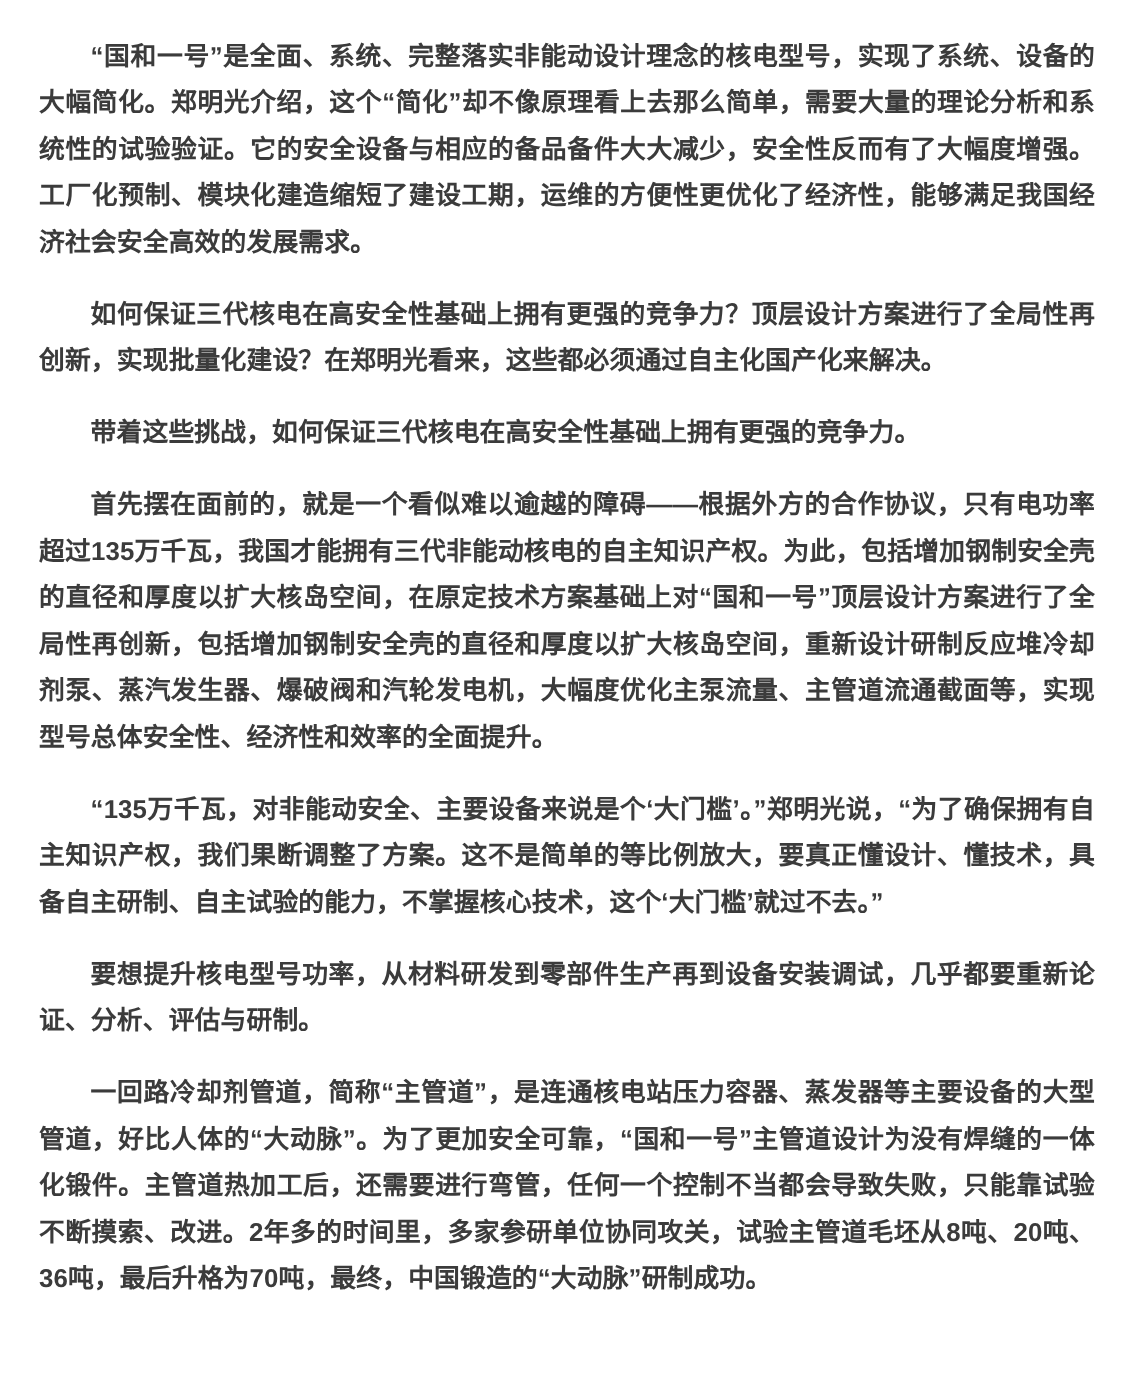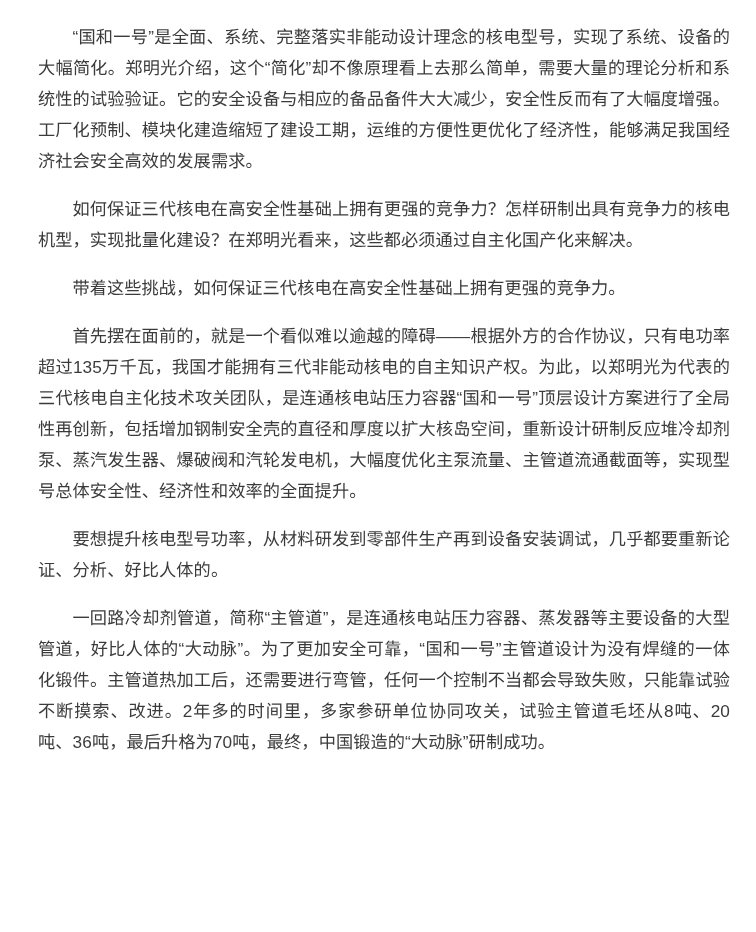--- a/index.html
+++ b/index.html
@@ -21,33 +21,35 @@
   }
   .article {
     color: #3b3b3b;
     font-size: 17.2px;
     line-height: 31px;
     text-align: justify;
     text-justify: inter-ideograph;
     letter-spacing: 0.1px;
   }
   .para {
-    margin: 0 0 17px 12px;
+    margin: 0 0 17px 0;
     text-indent: 2em;
     word-break: break-all;
+    font-weight: bold;
   }
   .para:last-child {
     margin-bottom: 0;
   }
 </style>
 </head>
 <body>
 
 <div class="page">
   <div class="article">
     <p class="para">“国和一号”是全面、系统、完整落实非能动设计理念的核电型号，实现了系统、设备的大幅简化。郑明光介绍，这个“简化”却不像原理看上去那么简单，需要大量的理论分析和系统性的试验验证。它的安全设备与相应的备品备件大大减少，安全性反而有了大幅度增强。工厂化预制、模块化建造缩短了建设工期，运维的方便性更优化了经济性，能够满足我国经济社会安全高效的发展需求。</p>
-    <p class="para">如何保证三代核电在高安全性基础上拥有更强的竞争力？怎样研制出具有竞争力的核电机型，实现批量化建设？在郑明光看来，这些都必须通过自主化国产化来解决。</p>
+    <p class="para">如何保证三代核电在高安全性基础上拥有更强的竞争力？顶层设计方案进行了全局性再创新，实现批量化建设？在郑明光看来，这些都必须通过自主化国产化来解决。</p>
     <p class="para">带着这些挑战，如何保证三代核电在高安全性基础上拥有更强的竞争力。</p>
-    <p class="para">首先摆在面前的，就是一个看似难以逾越的障碍——根据外方的合作协议，只有电功率超过135万千瓦，我国才能拥有三代非能动核电的自主知识产权。为此，以郑明光为代表的三代核电自主化技术攻关团队，是连通核电站压力容器“国和一号”顶层设计方案进行了全局性再创新，包括增加钢制安全壳的直径和厚度以扩大核岛空间，重新设计研制反应堆冷却剂泵、蒸汽发生器、爆破阀和汽轮发电机，大幅度优化主泵流量、主管道流通截面等，实现型号总体安全性、经济性和效率的全面提升。</p>
-    <p class="para">要想提升核电型号功率，从材料研发到零部件生产再到设备安装调试，几乎都要重新论证、分析、好比人体的。</p>
+    <p class="para">首先摆在面前的，就是一个看似难以逾越的障碍——根据外方的合作协议，只有电功率超过135万千瓦，我国才能拥有三代非能动核电的自主知识产权。为此，包括增加钢制安全壳的直径和厚度以扩大核岛空间，在原定技术方案基础上对“国和一号”顶层设计方案进行了全局性再创新，包括增加钢制安全壳的直径和厚度以扩大核岛空间，重新设计研制反应堆冷却剂泵、蒸汽发生器、爆破阀和汽轮发电机，大幅度优化主泵流量、主管道流通截面等，实现型号总体安全性、经济性和效率的全面提升。</p>
+    <p class="para">“135万千瓦，对非能动安全、主要设备来说是个‘大门槛’。”郑明光说，“为了确保拥有自主知识产权，我们果断调整了方案。这不是简单的等比例放大，要真正懂设计、懂技术，具备自主研制、自主试验的能力，不掌握核心技术，这个‘大门槛’就过不去。”</p>
+    <p class="para">要想提升核电型号功率，从材料研发到零部件生产再到设备安装调试，几乎都要重新论证、分析、评估与研制。</p>
     <p class="para">一回路冷却剂管道，简称“主管道”，是连通核电站压力容器、蒸发器等主要设备的大型管道，好比人体的“大动脉”。为了更加安全可靠，“国和一号”主管道设计为没有焊缝的一体化锻件。主管道热加工后，还需要进行弯管，任何一个控制不当都会导致失败，只能靠试验不断摸索、改进。2年多的时间里，多家参研单位协同攻关，试验主管道毛坯从8吨、20吨、36吨，最后升格为70吨，最终，中国锻造的“大动脉”研制成功。</p>
   </div>
 </div>
 
 </body></html>

